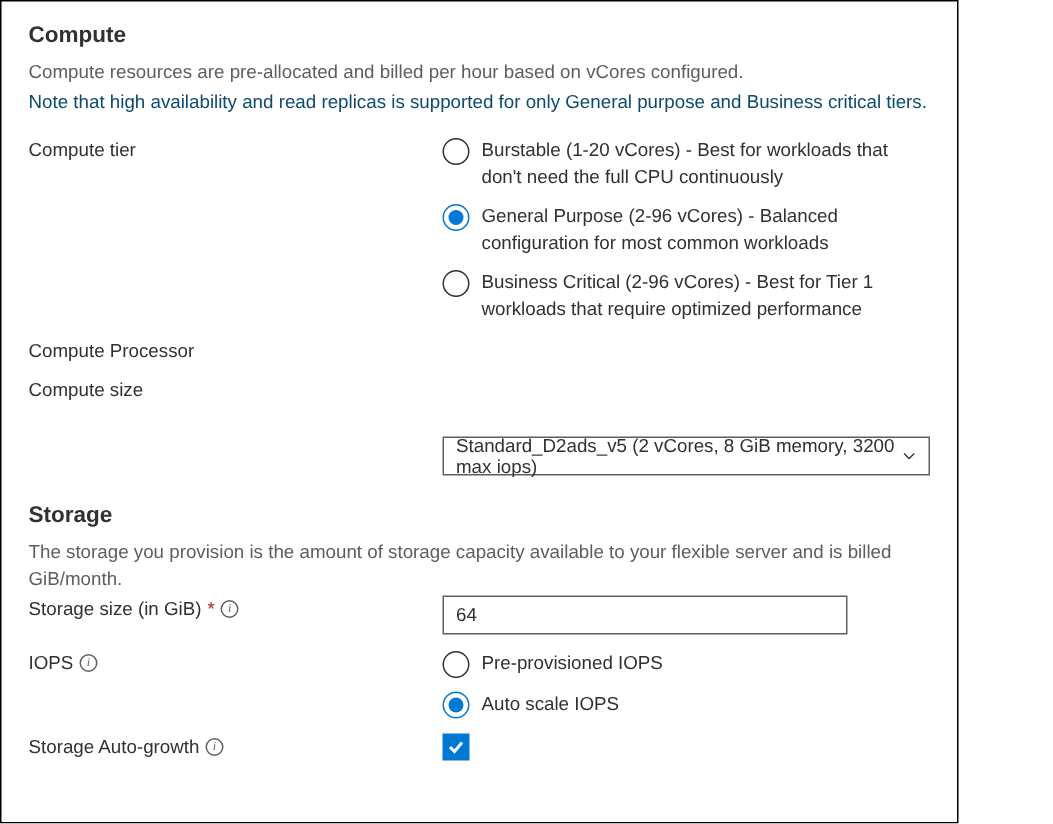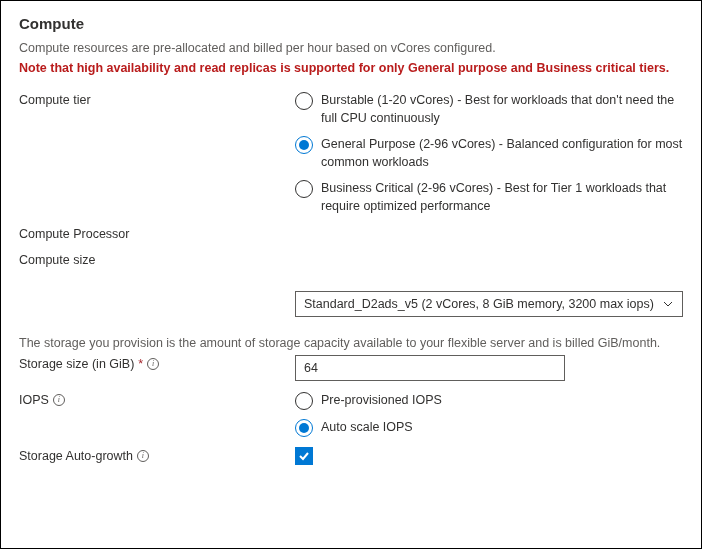--- a/index.html
+++ b/index.html
@@ -4,42 +4,42 @@
 <style>
   * { box-sizing: border-box; }
   body {
     margin: 0;
     font-family: "Segoe UI", -apple-system, BlinkMacSystemFont, sans-serif;
     font-size: 13px;
     color: #323130;
     background: #ffffff;
   }
   .panel {
-    width: 702px;
+    width: 639px;
     height: 549px;
     border: 1px solid #000;
     padding: 14px 18px;
     overflow: hidden;
   }
   .section-title {
     font-size: 15px;
     font-weight: 600;
     color: #323130;
     margin: 0 0 8px 0;
   }
   .desc {
     font-size: 12.5px;
     color: #605e5c;
     line-height: 1.4;
     margin: 0 0 2px 0;
   }
   .note {
     font-size: 12.5px;
-    font-weight: 700;
-    color: #b91c1c;
+    font-weight: 400;
+    color: #0c4a6e;
     line-height: 1.4;
     margin: 0 0 14px 0;
   }
   .row {
     display: flex;
     align-items: flex-start;
     margin-bottom: 10px;
     gap: 31px;
   }
   .label-col {
@@ -182,20 +182,21 @@
         <span>Standard_D2ads_v5 (2 vCores, 8 GiB memory, 3200 max iops)</span>
         <svg class="chevron" viewBox="0 0 12 12">
             <path d="M2 4 L6 8 L10 4" fill="none" stroke="#323130" stroke-width="1"></path>
           </svg>
       </div>
     </div>
   </div>
 
   <div class="divider"></div>
 
+  <div class="section-title">Storage</div>
   <p class="desc">The storage you provision is the amount of storage capacity available to your flexible server and is billed GiB/month.</p>
 
   <div class="row">
     <div class="label-col">
       <span>Storage size (in GiB)</span>
       <span class="req">*</span>
       <span class="info-icon">i</span>
     </div>
     <div class="field-col">
       <input class="textinput" value="64" style="">

